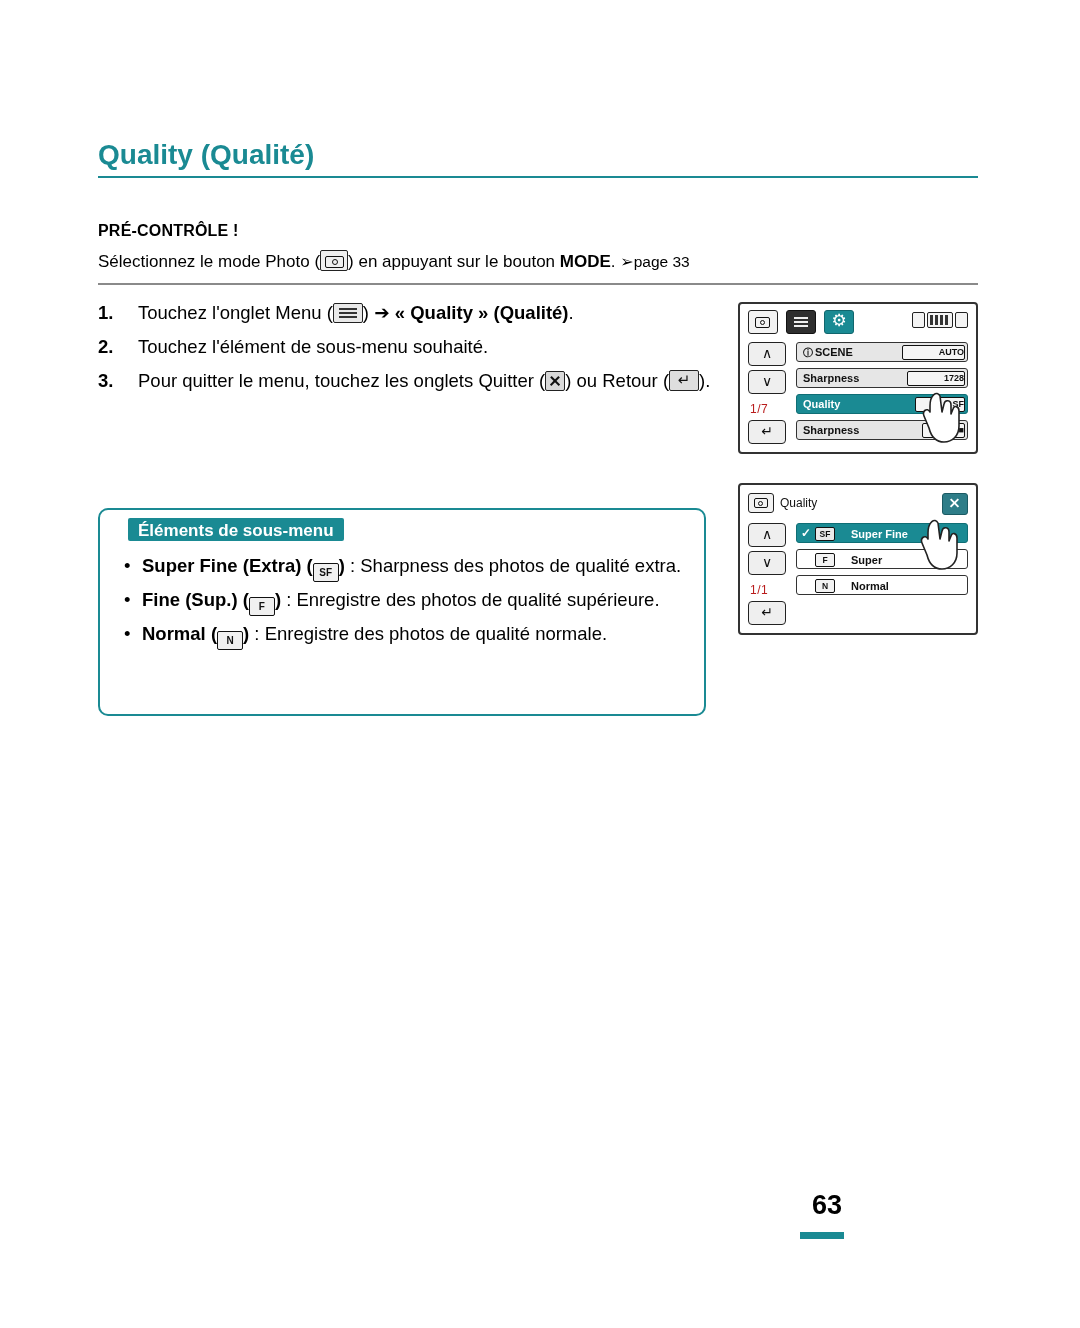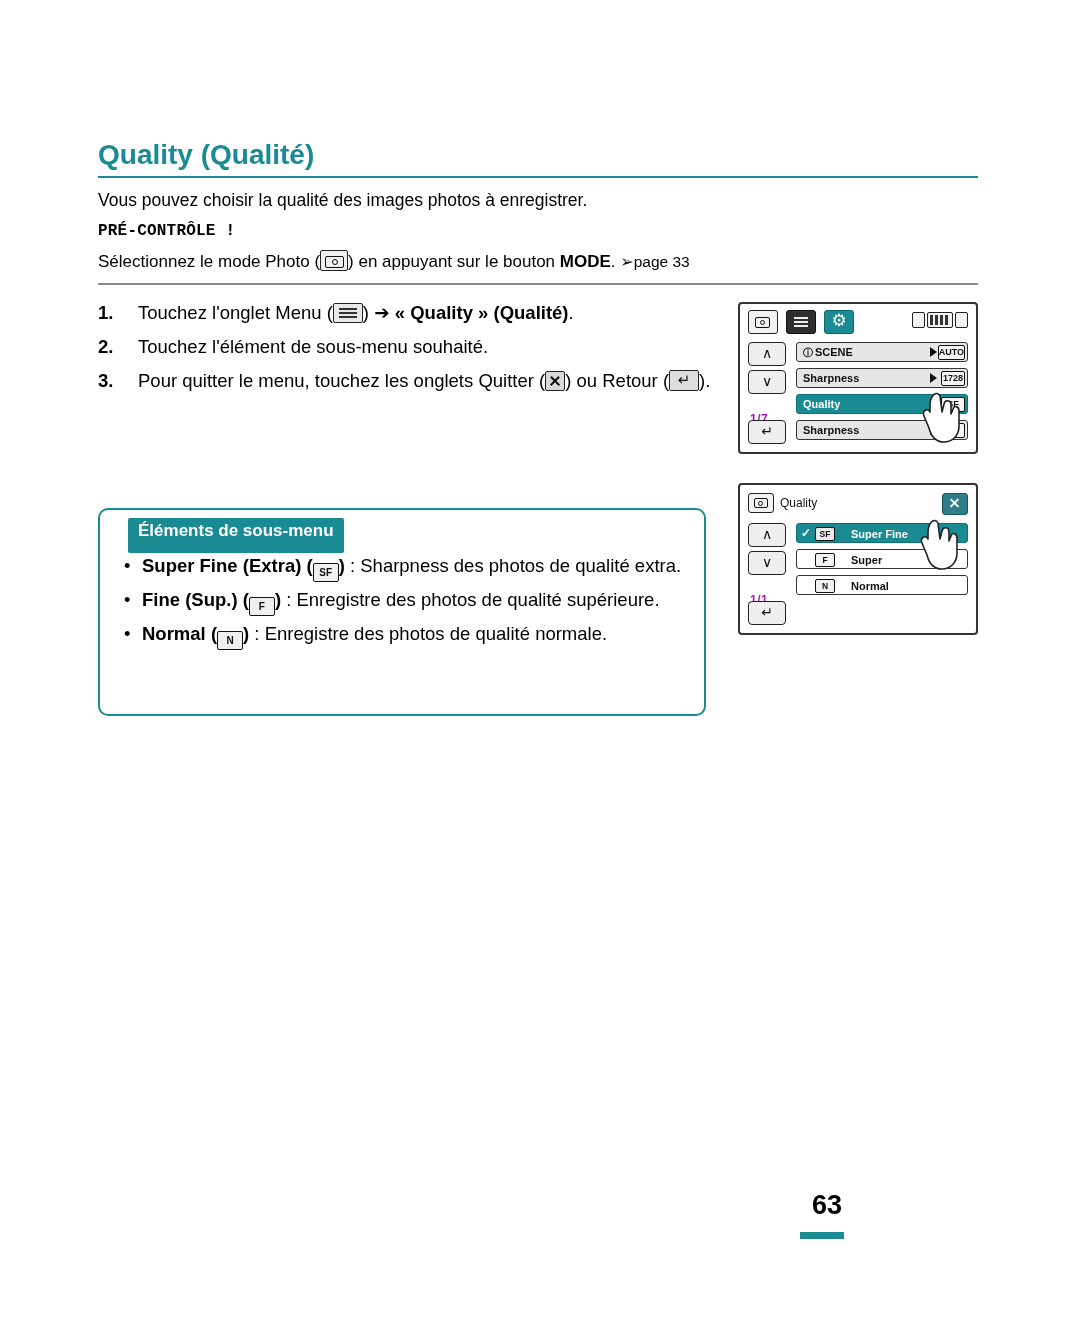--- a/index.html
+++ b/index.html
@@ -52,21 +52,20 @@
   }
 
   .precheck-label {
     position: absolute;
     left: 98px;
     top: 222px;
     font-size: 16px;
     font-weight: bold;
     color: #000;
     letter-spacing: 0.2px;
-    font-family: Liberation Mono, monospace;
   }
 
   .precheck-text {
     position: absolute;
     left: 98px;
     top: 250px;
     font-size: 17px;
     color: #000;
     line-height: 24px;
     white-space: nowrap;
@@ -120,21 +119,21 @@
     box-sizing: border-box;
   }
   .submenu-heading {
     position: absolute;
     left: 128px;
     top: 518px;
     background: #1a8a93;
     color: #ffffff;
     font-size: 17px;
     font-weight: bold;
-    padding: 3px 10px 12px 10px;
+    padding: 3px 10px 0 10px;
     border-radius: 2px;
   }
   .submenu-list {
     position: absolute;
     left: 120px;
     top: 552px;
     width: 572px;
     font-size: 18.5px;
     line-height: 27px;
     color: #000;
@@ -278,23 +277,22 @@
   .sidebtn {
     position:absolute; left: 8px;
     width: 38px; height: 24px;
     border:1.4px solid #222; border-radius:4px;
     background:#efefef; box-sizing:border-box;
     text-align:center; color:#111;
   }
   .sidebtn span { font-size: 14px; line-height: 21px; display:block; }
   .pageind {
     position:absolute; left: 10px;
-    font-size: 12px; font-weight:bold; color:#a21caf;
+    font-size: 12px; font-weight:normal; color:#b91c1c;
     letter-spacing: 0.5px;
-    margin-top: 10px;
   }
 
   
   .mrow {
     position:absolute; left: 56px; width: 172px; height: 20px;
     border:1.3px solid #333; border-radius:3px;
     background:#e6e6e6; box-sizing:border-box;
   }
   .mrow.hl { background:#1a8a93; border-color:#0f6e75; }
   .mrow .lbl {
@@ -310,21 +308,21 @@
     border-top: 5px solid transparent;
     border-bottom: 5px solid transparent;
   }
   .mrow.hl .arrow { border-left-color:#fff; }
   .mrow .val {
     position:absolute; right: 2px; top: 2px;
     min-width: 24px; height: 15px;
     border:1.1px solid #111; border-radius:2px;
     background:#f5f5f5; box-sizing:border-box;
     font-size: 9px; font-weight:bold; line-height: 13px;
-    text-align:center; color:#111;
+    text-align:center; color:#111;padding-left:36px;
   }
   .scene-ic {
     position:absolute; left:6px; top:3px;
     font-size:10px; font-weight:bold; color:#111;
   }
 
   
   .d2-head {
     position:absolute; left:8px; top:8px;
     display:flex; align-items:center; gap:6px;
@@ -410,21 +408,20 @@
 </head>
 <body>
 
 <div class="page">
 
   <div class="title-block">
     <div class="page-title">Quality (Qualité)</div>
     <div class="title-rule"></div>
   </div>
 
-  <div class="intro">Vous pouvez choisir la qualité des images photos à enregistrer.</div>
 
   <div class="precheck-label">PRÉ-CONTRÔLE !</div>
 
   <div class="precheck-text">
     <span>Sélectionnez le mode Photo (</span><span class="mini mini-cam"></span><span>) en appuyant sur le bouton </span><b>MODE</b><span>. </span><span class="arrow-glyph">➢</span><span class="small">page 33</span>
   </div>
   <div class="precheck-rule"></div>
 
   <div class="steps">
 

